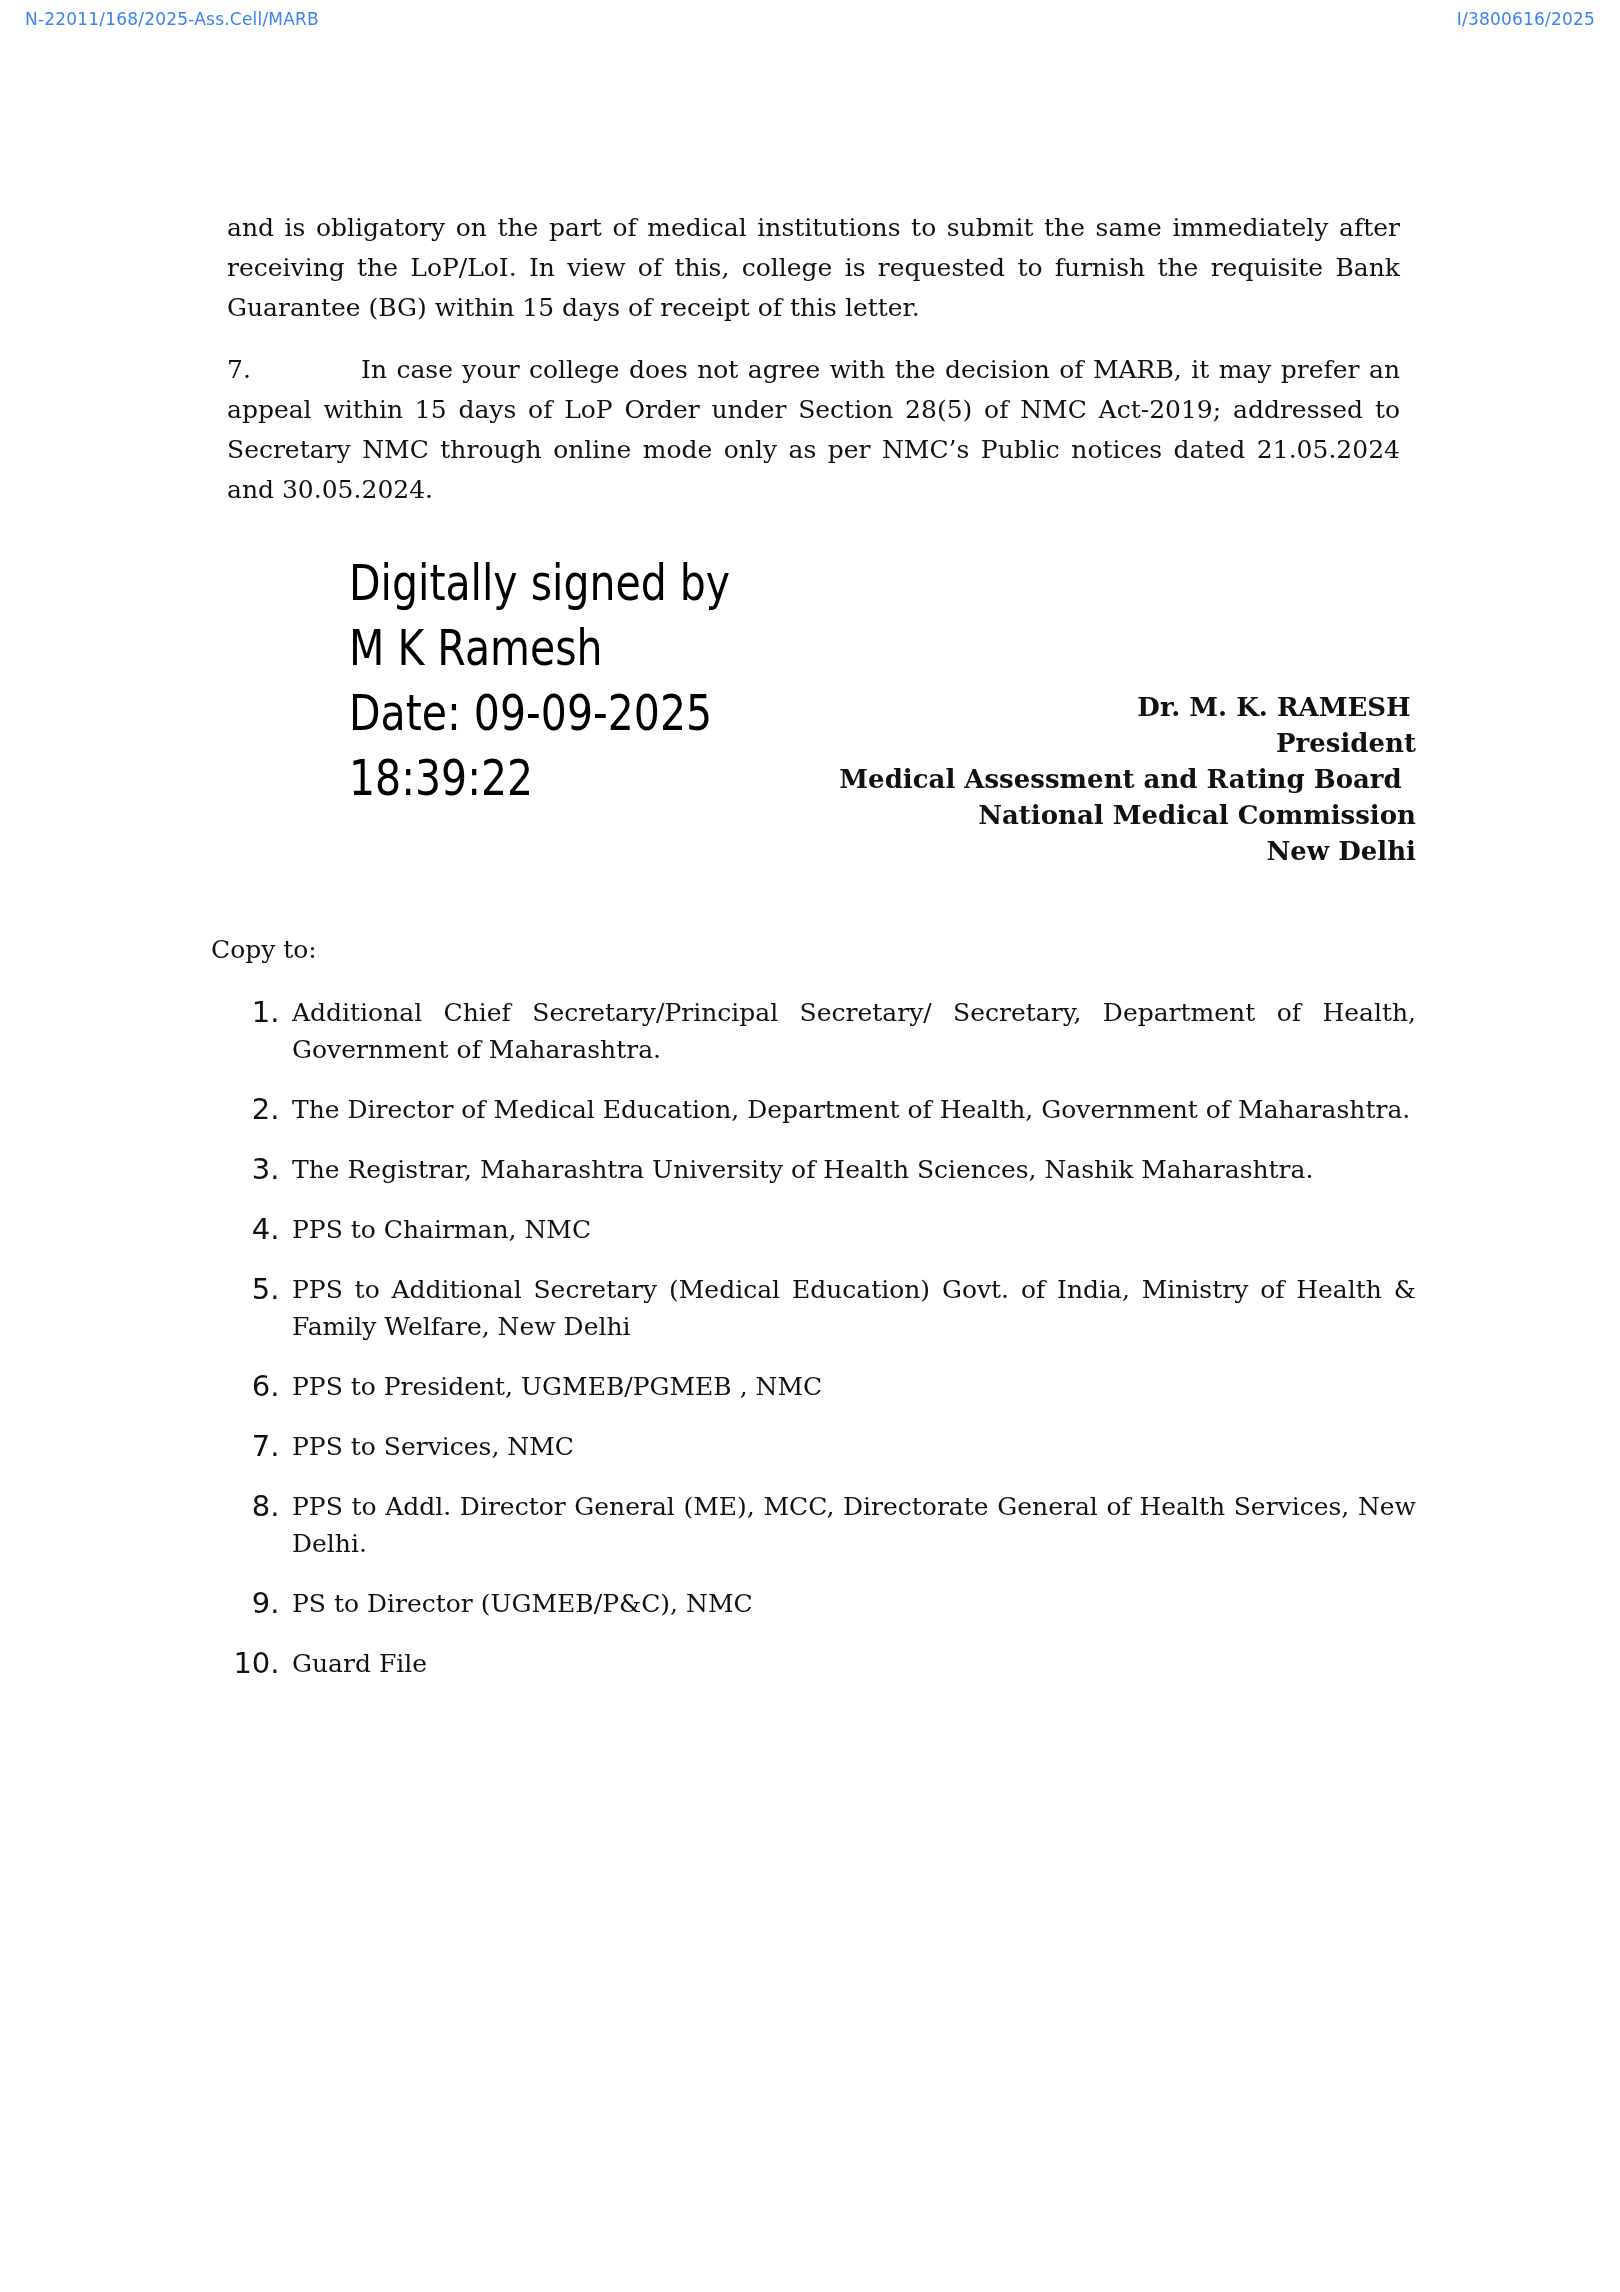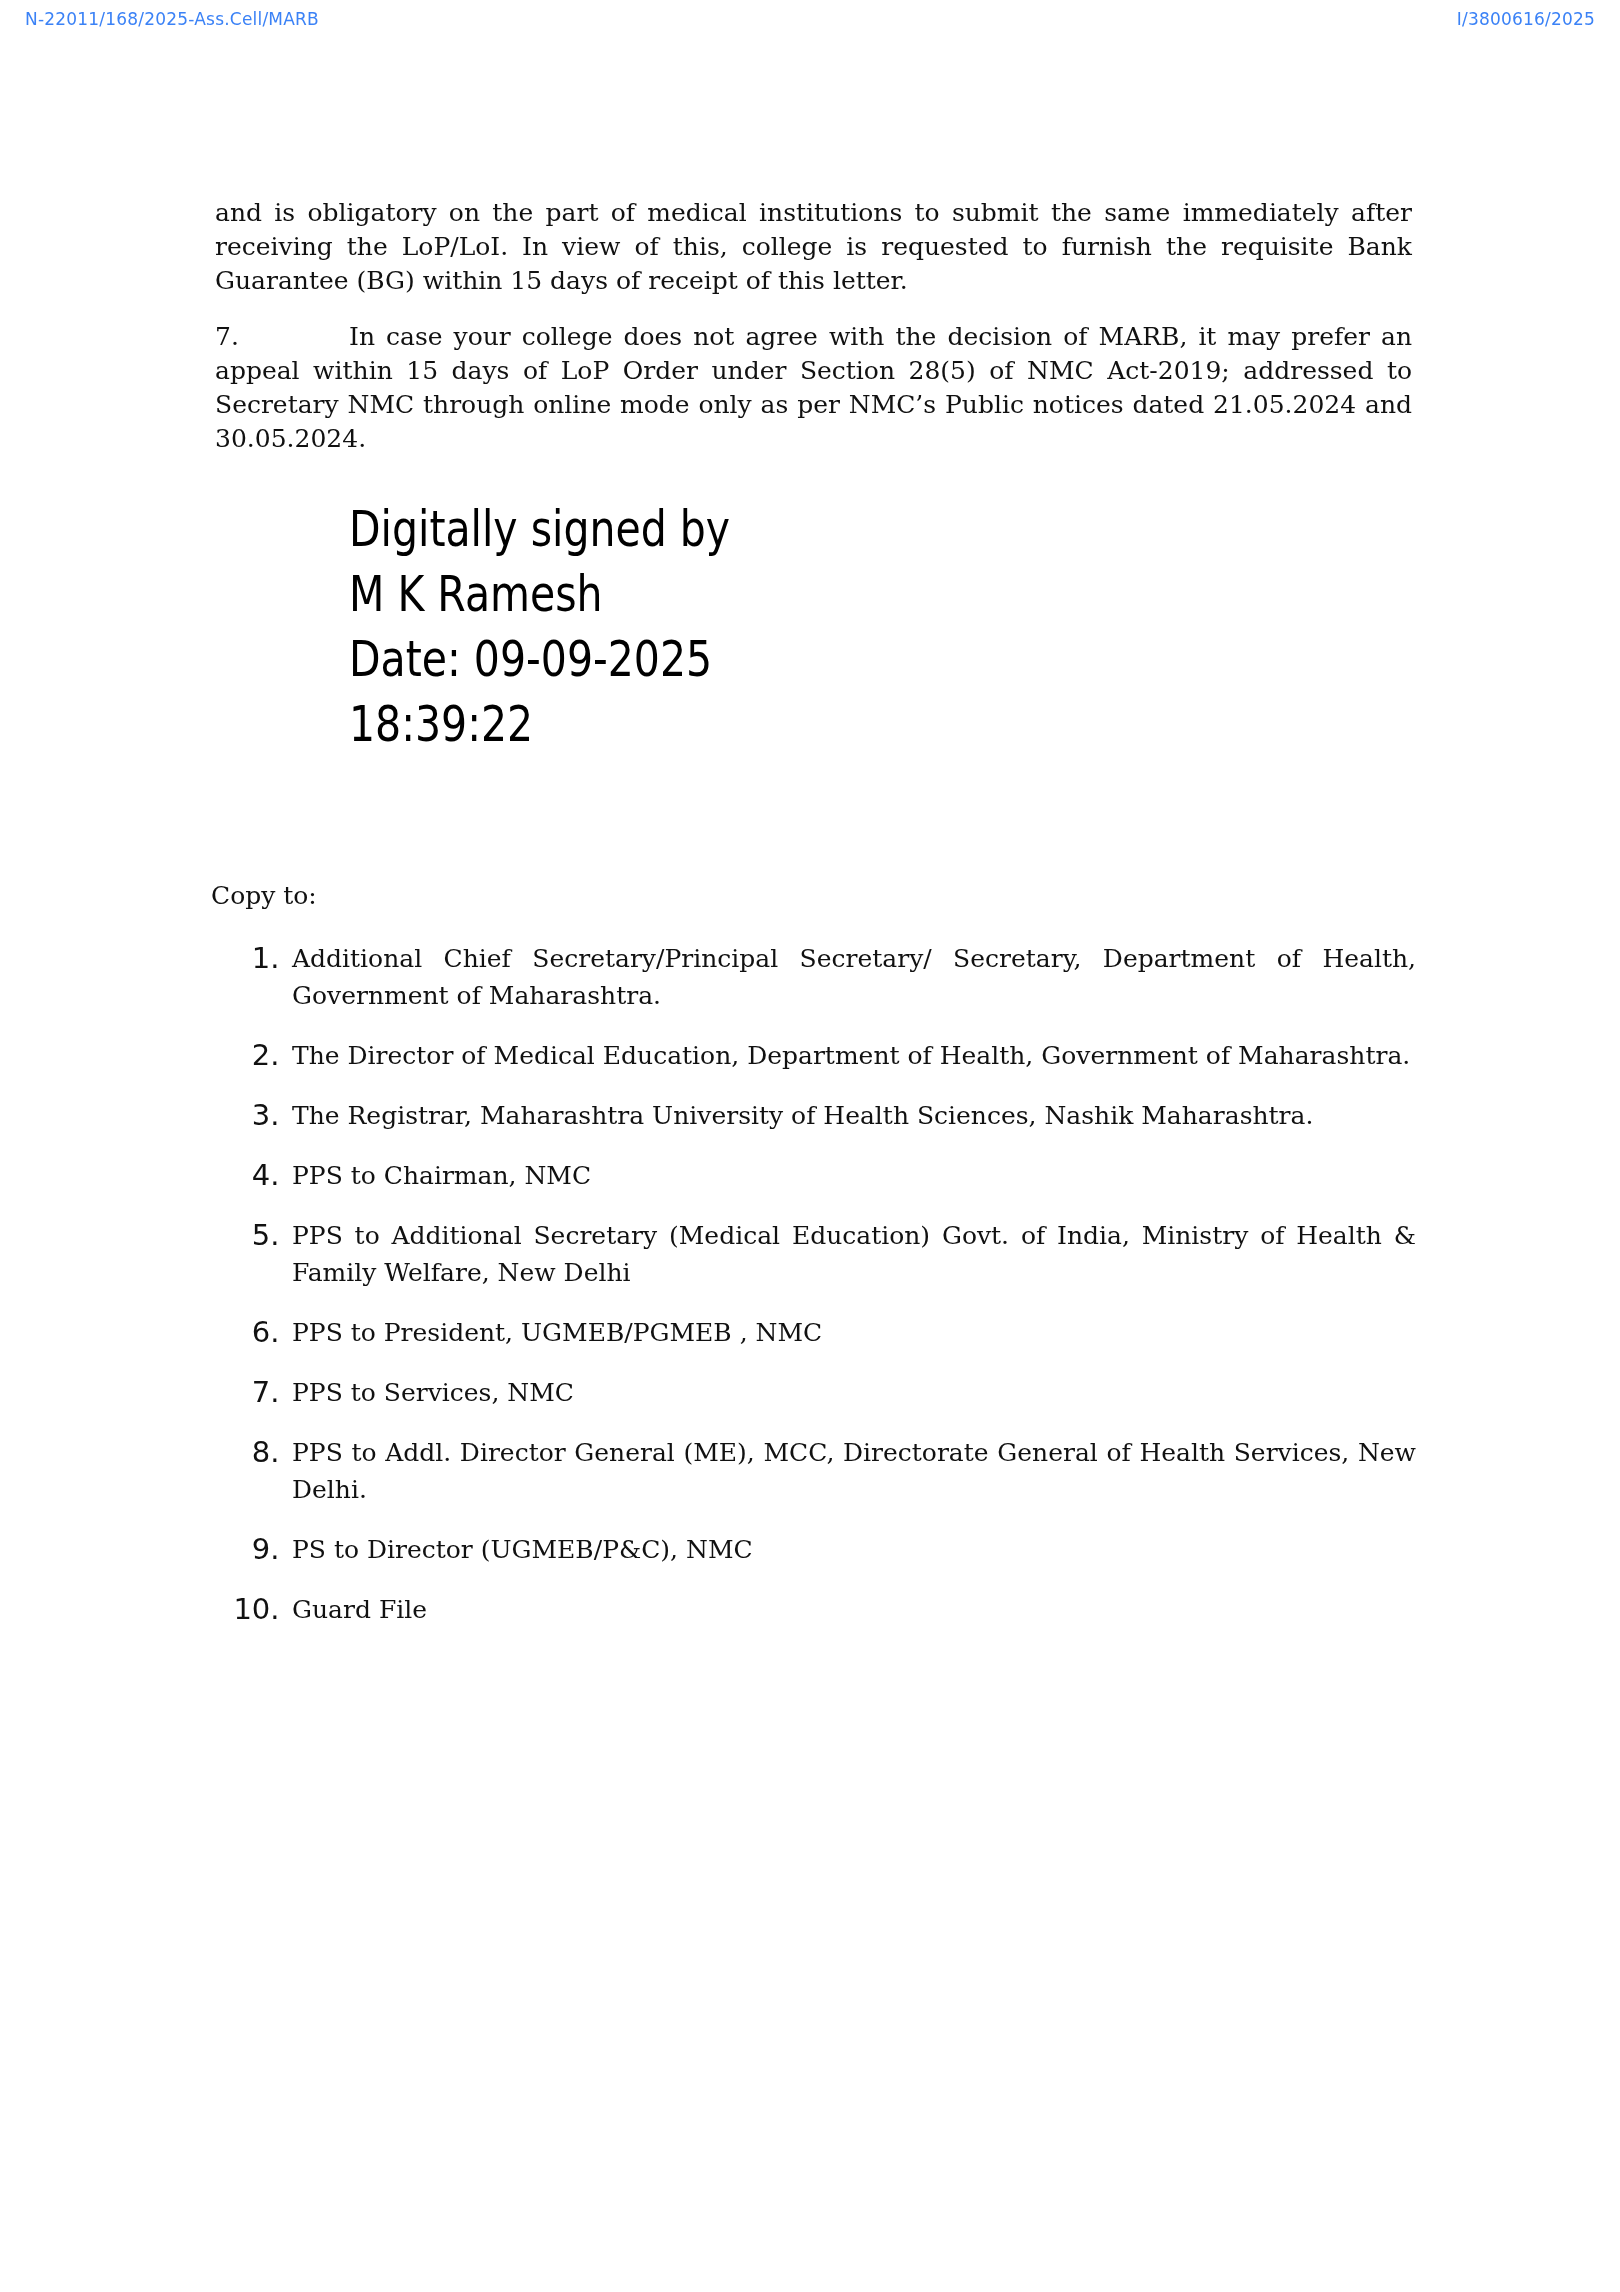--- a/index.html
+++ b/index.html
@@ -27,23 +27,23 @@
     .header-right { right: 25px; }
 
     .page {
       position: absolute;
       left: 211px;
       top: 192px;
       width: 1205px;
     }
     .para {
       font-size: 25px;
-      line-height: 34px;
+      line-height: 40px;
       text-align: justify;
-      margin: 4px;
+      margin: 16px;
     }
     .para-cont { margin-bottom: 21.5px; }
     .para-num {
       display: inline-block;
       width: 134px;
     }
     .para-num.short { width: 118px; }
     .para-8 { margin-top: 1.8px; }
 
     .sig-block {
@@ -122,20 +122,27 @@
   </p>
 
 
   <div class="sig-block">
     <div class="digital-sign">
       <div>Digitally signed by</div>
       <div>M K Ramesh</div>
       <div>Date: 09-09-2025</div>
       <div>18:39:22</div>
     </div>
+    <div class="signatory">
+      <span class="sig-line pad-r">Dr. M. K. RAMESH</span>
+      <span class="sig-line">President</span>
+      <span class="sig-line pad-r2">Medical Assessment and Rating Board</span>
+      <span class="sig-line">National Medical Commission</span>
+      <span class="sig-line">New Delhi</span>
+    </div>
   </div>
 
   <div class="copy-label">Copy to:</div>
 
   <ol class="copy-list">
     <li>
         <span class="item-num">1.</span>
         <span class="item-text">Additional Chief Secretary/Principal Secretary/ Secretary, Department of Health, Government of  Maharashtra.</span>
       </li>
     <li>

